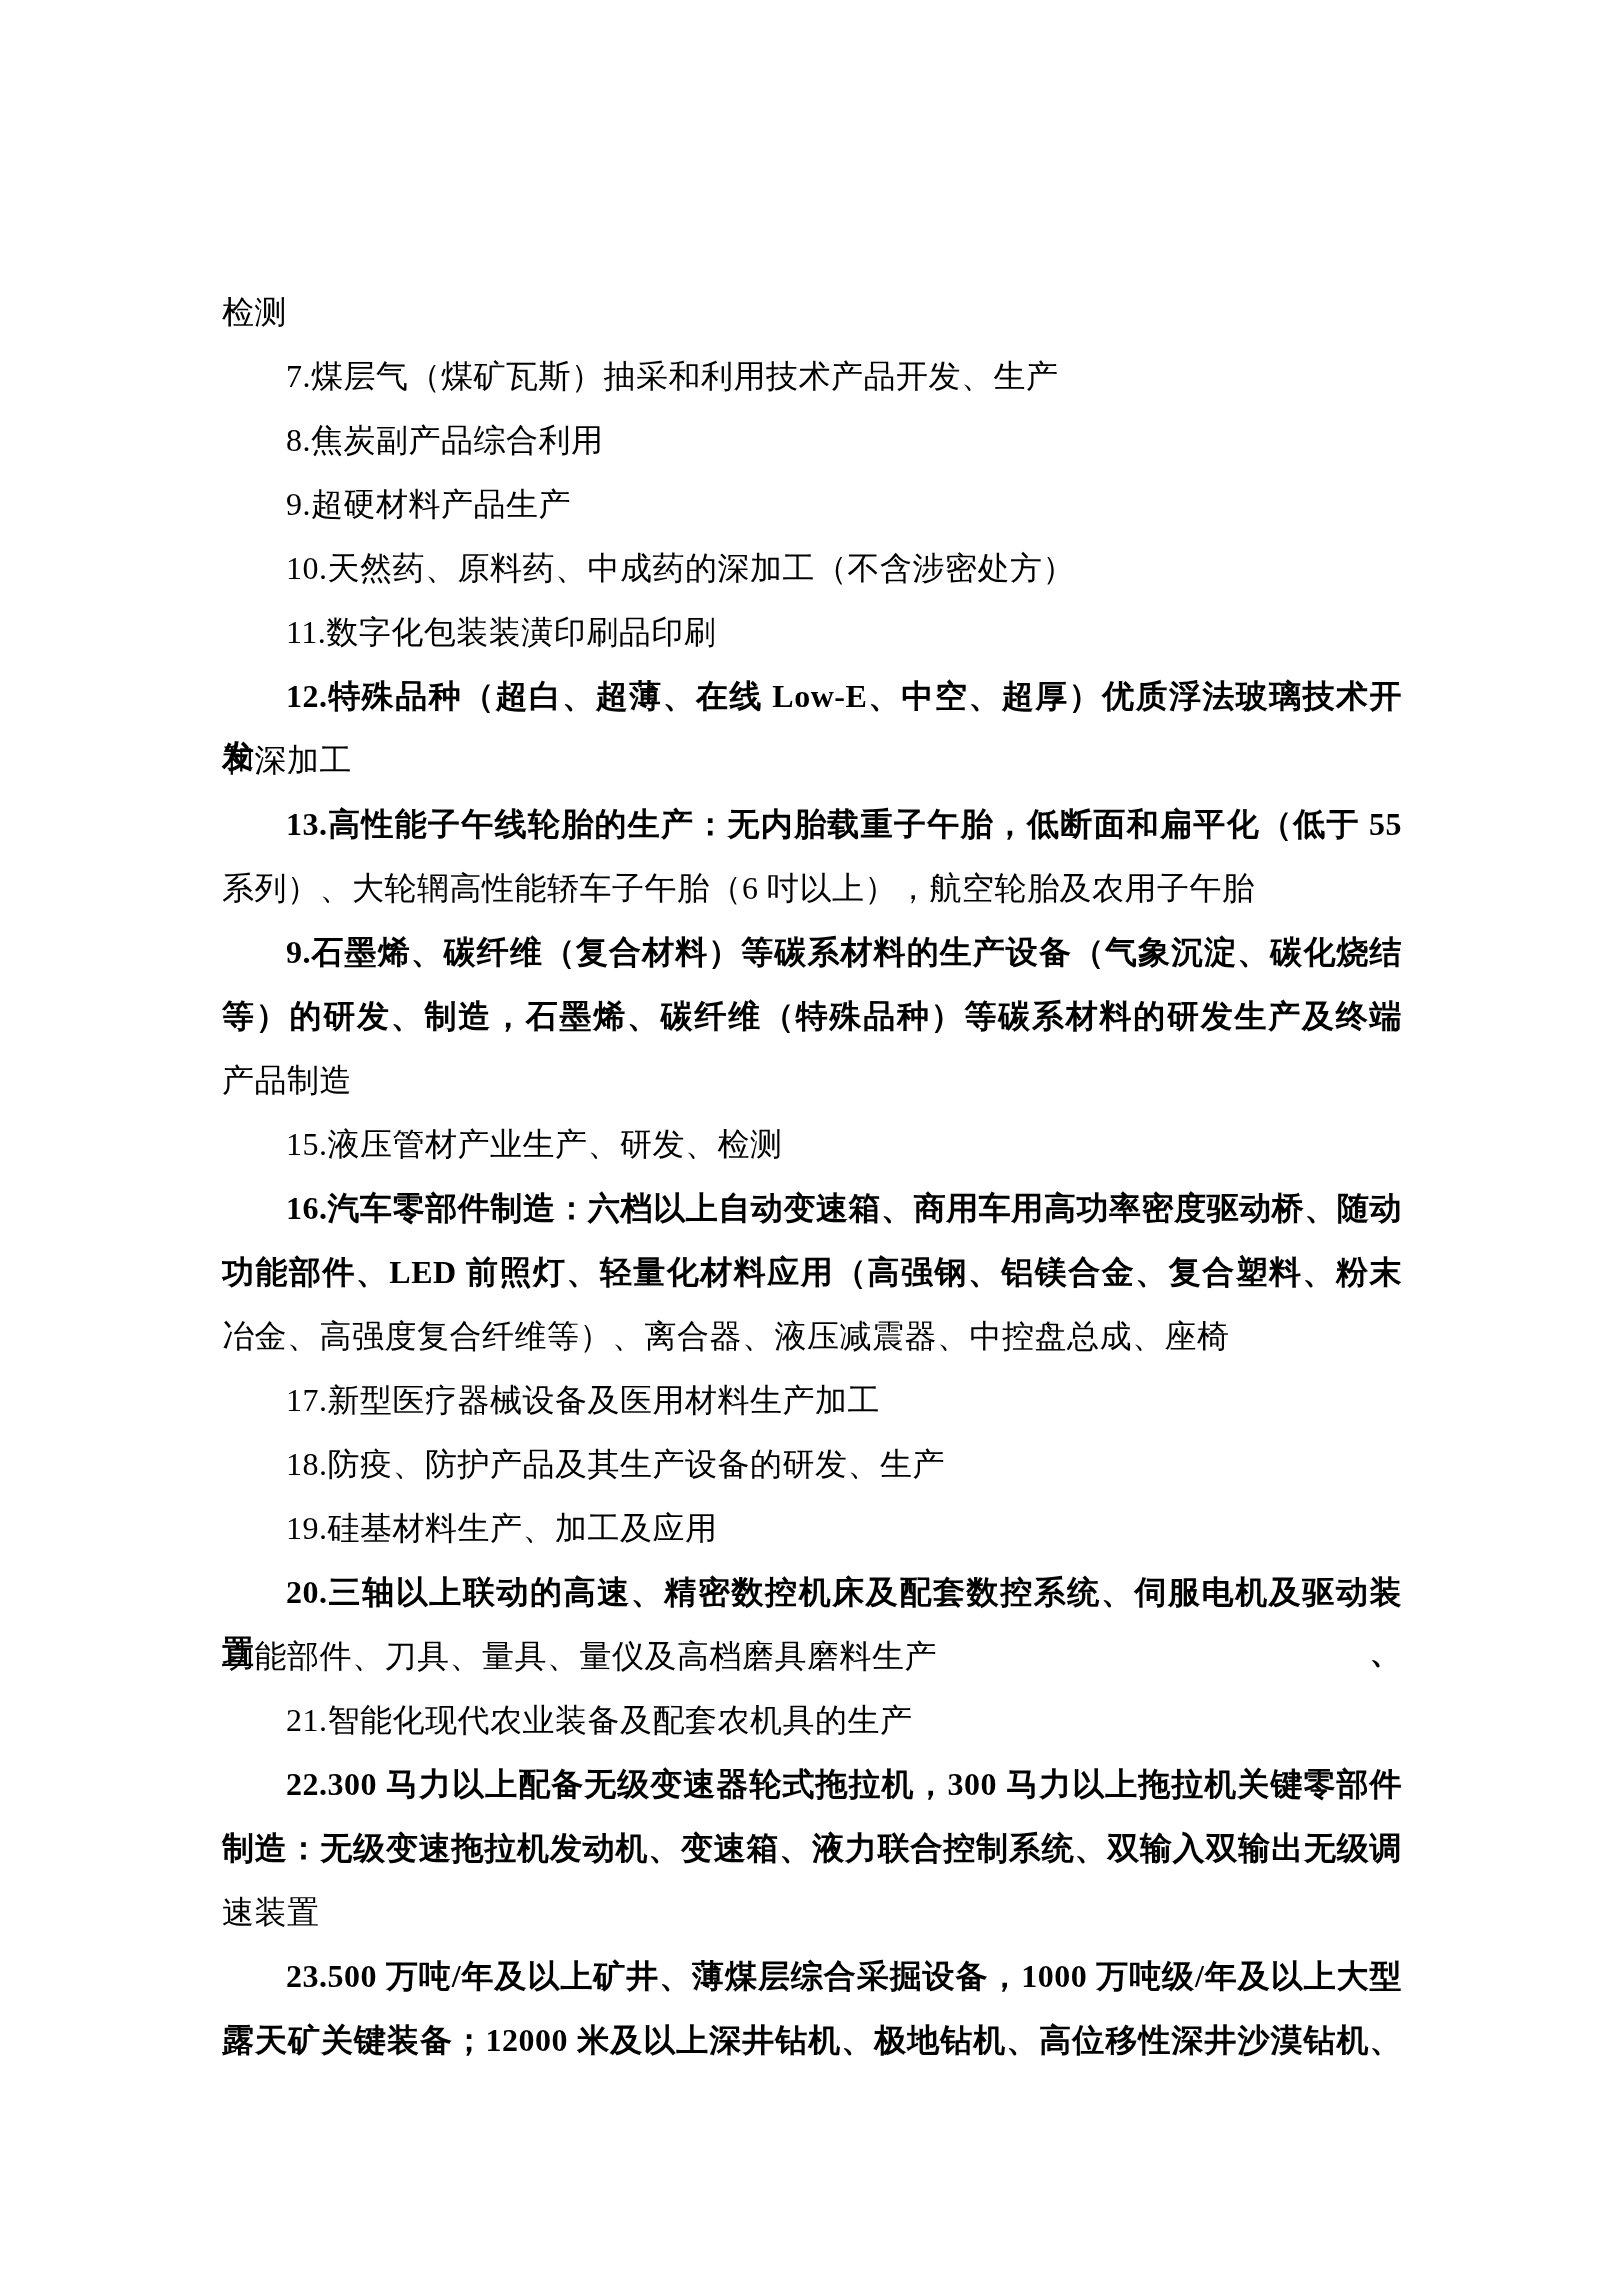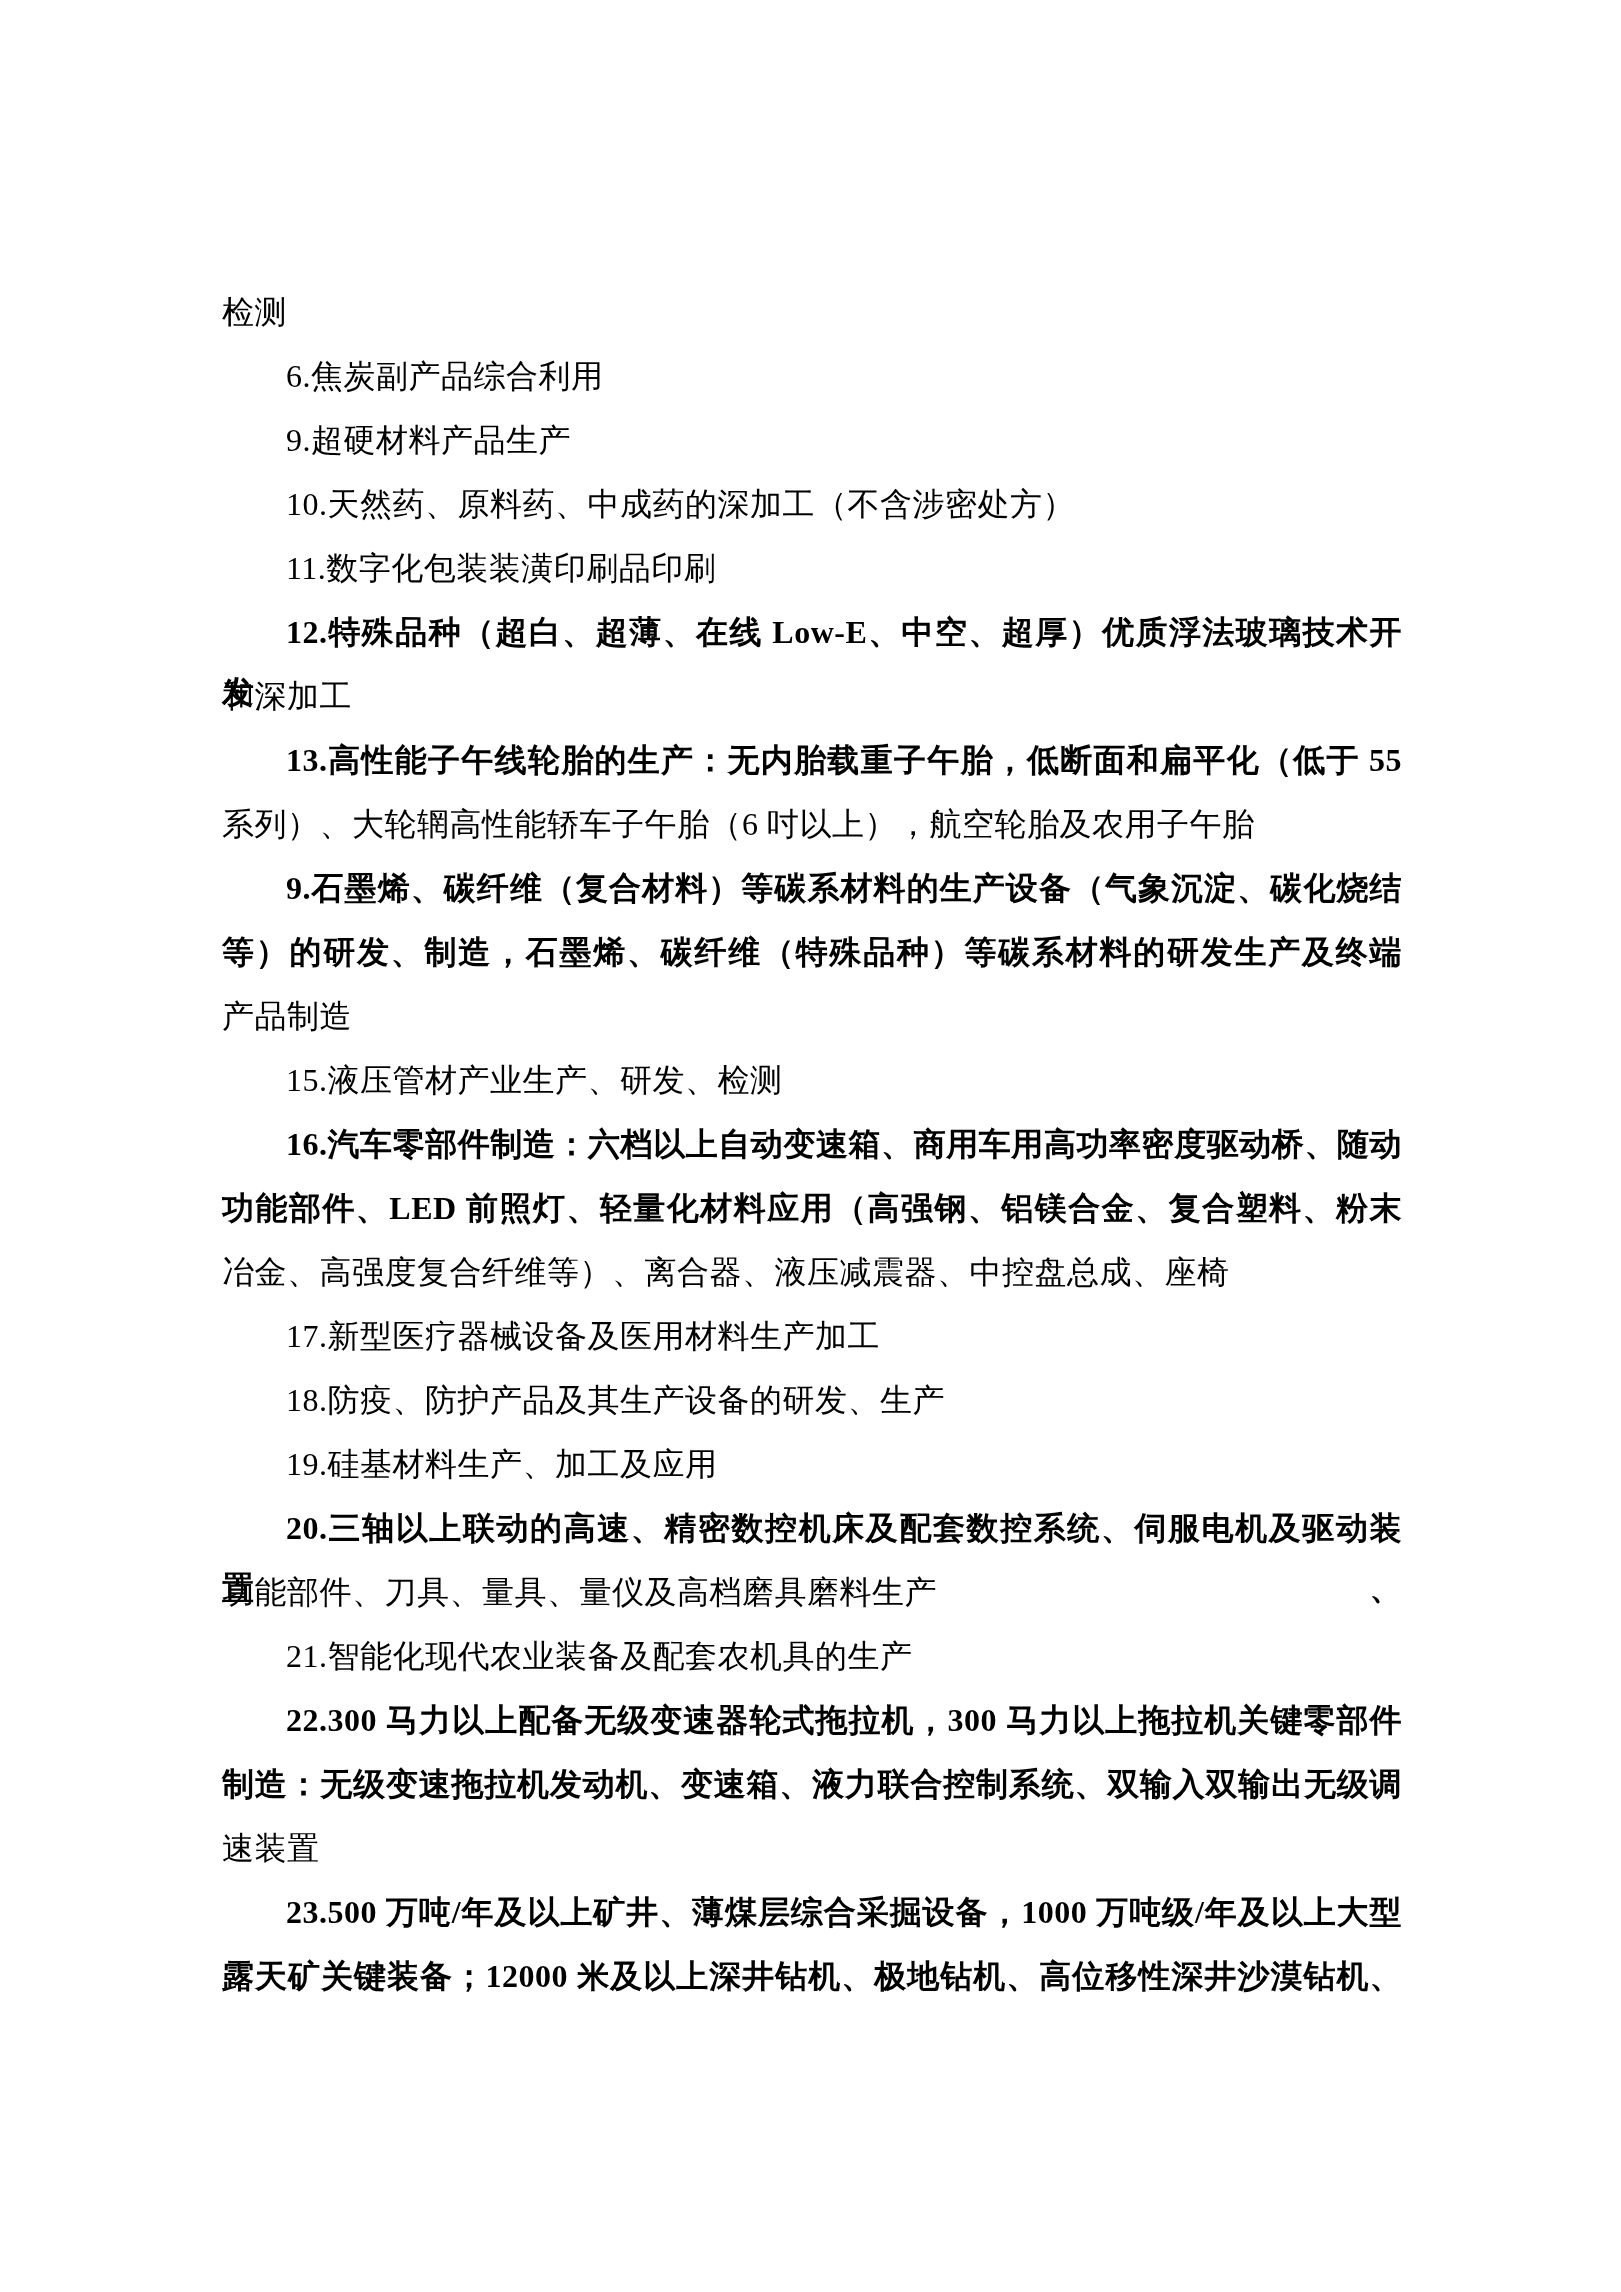--- a/index.html
+++ b/index.html
@@ -42,21 +42,22 @@
     text-align-last: justify;
     font-weight: bold;
   }
 </style>
 </head>
 <body>
 
 <div class="page">
   <div class="textblock">
     <p class="line">检测</p>
-    <p class="line indent">6.焦炭副产品综合利用</p>
+    <p class="line indent">7.煤层气（煤矿瓦斯）抽采和利用技术产品开发、生产</p>
+    <p class="line indent">8.焦炭副产品综合利用</p>
     <p class="line indent">9.超硬材料产品生产</p>
     <p class="line indent">10.天然药、原料药、中成药的深加工（不含涉密处方）</p>
     <p class="line indent">11.数字化包装装潢印刷品印刷</p>
     <p class="line indent fill">12.特殊品种（超白、超薄、在线 Low-E、中空、超厚）优质浮法玻璃技术开发</p>
     <p class="line">和深加工</p>
     <p class="line indent fill">13.高性能子午线轮胎的生产：无内胎载重子午胎，低断面和扁平化（低于 55</p>
     <p class="line">系列）、大轮辋高性能轿车子午胎（6 吋以上），航空轮胎及农用子午胎</p>
     <p class="line indent fill">9.石墨烯、碳纤维（复合材料）等碳系材料的生产设备（气象沉淀、碳化烧结</p>
     <p class="line fill">等）的研发、制造，石墨烯、碳纤维（特殊品种）等碳系材料的研发生产及终端</p>
     <p class="line">产品制造</p>

